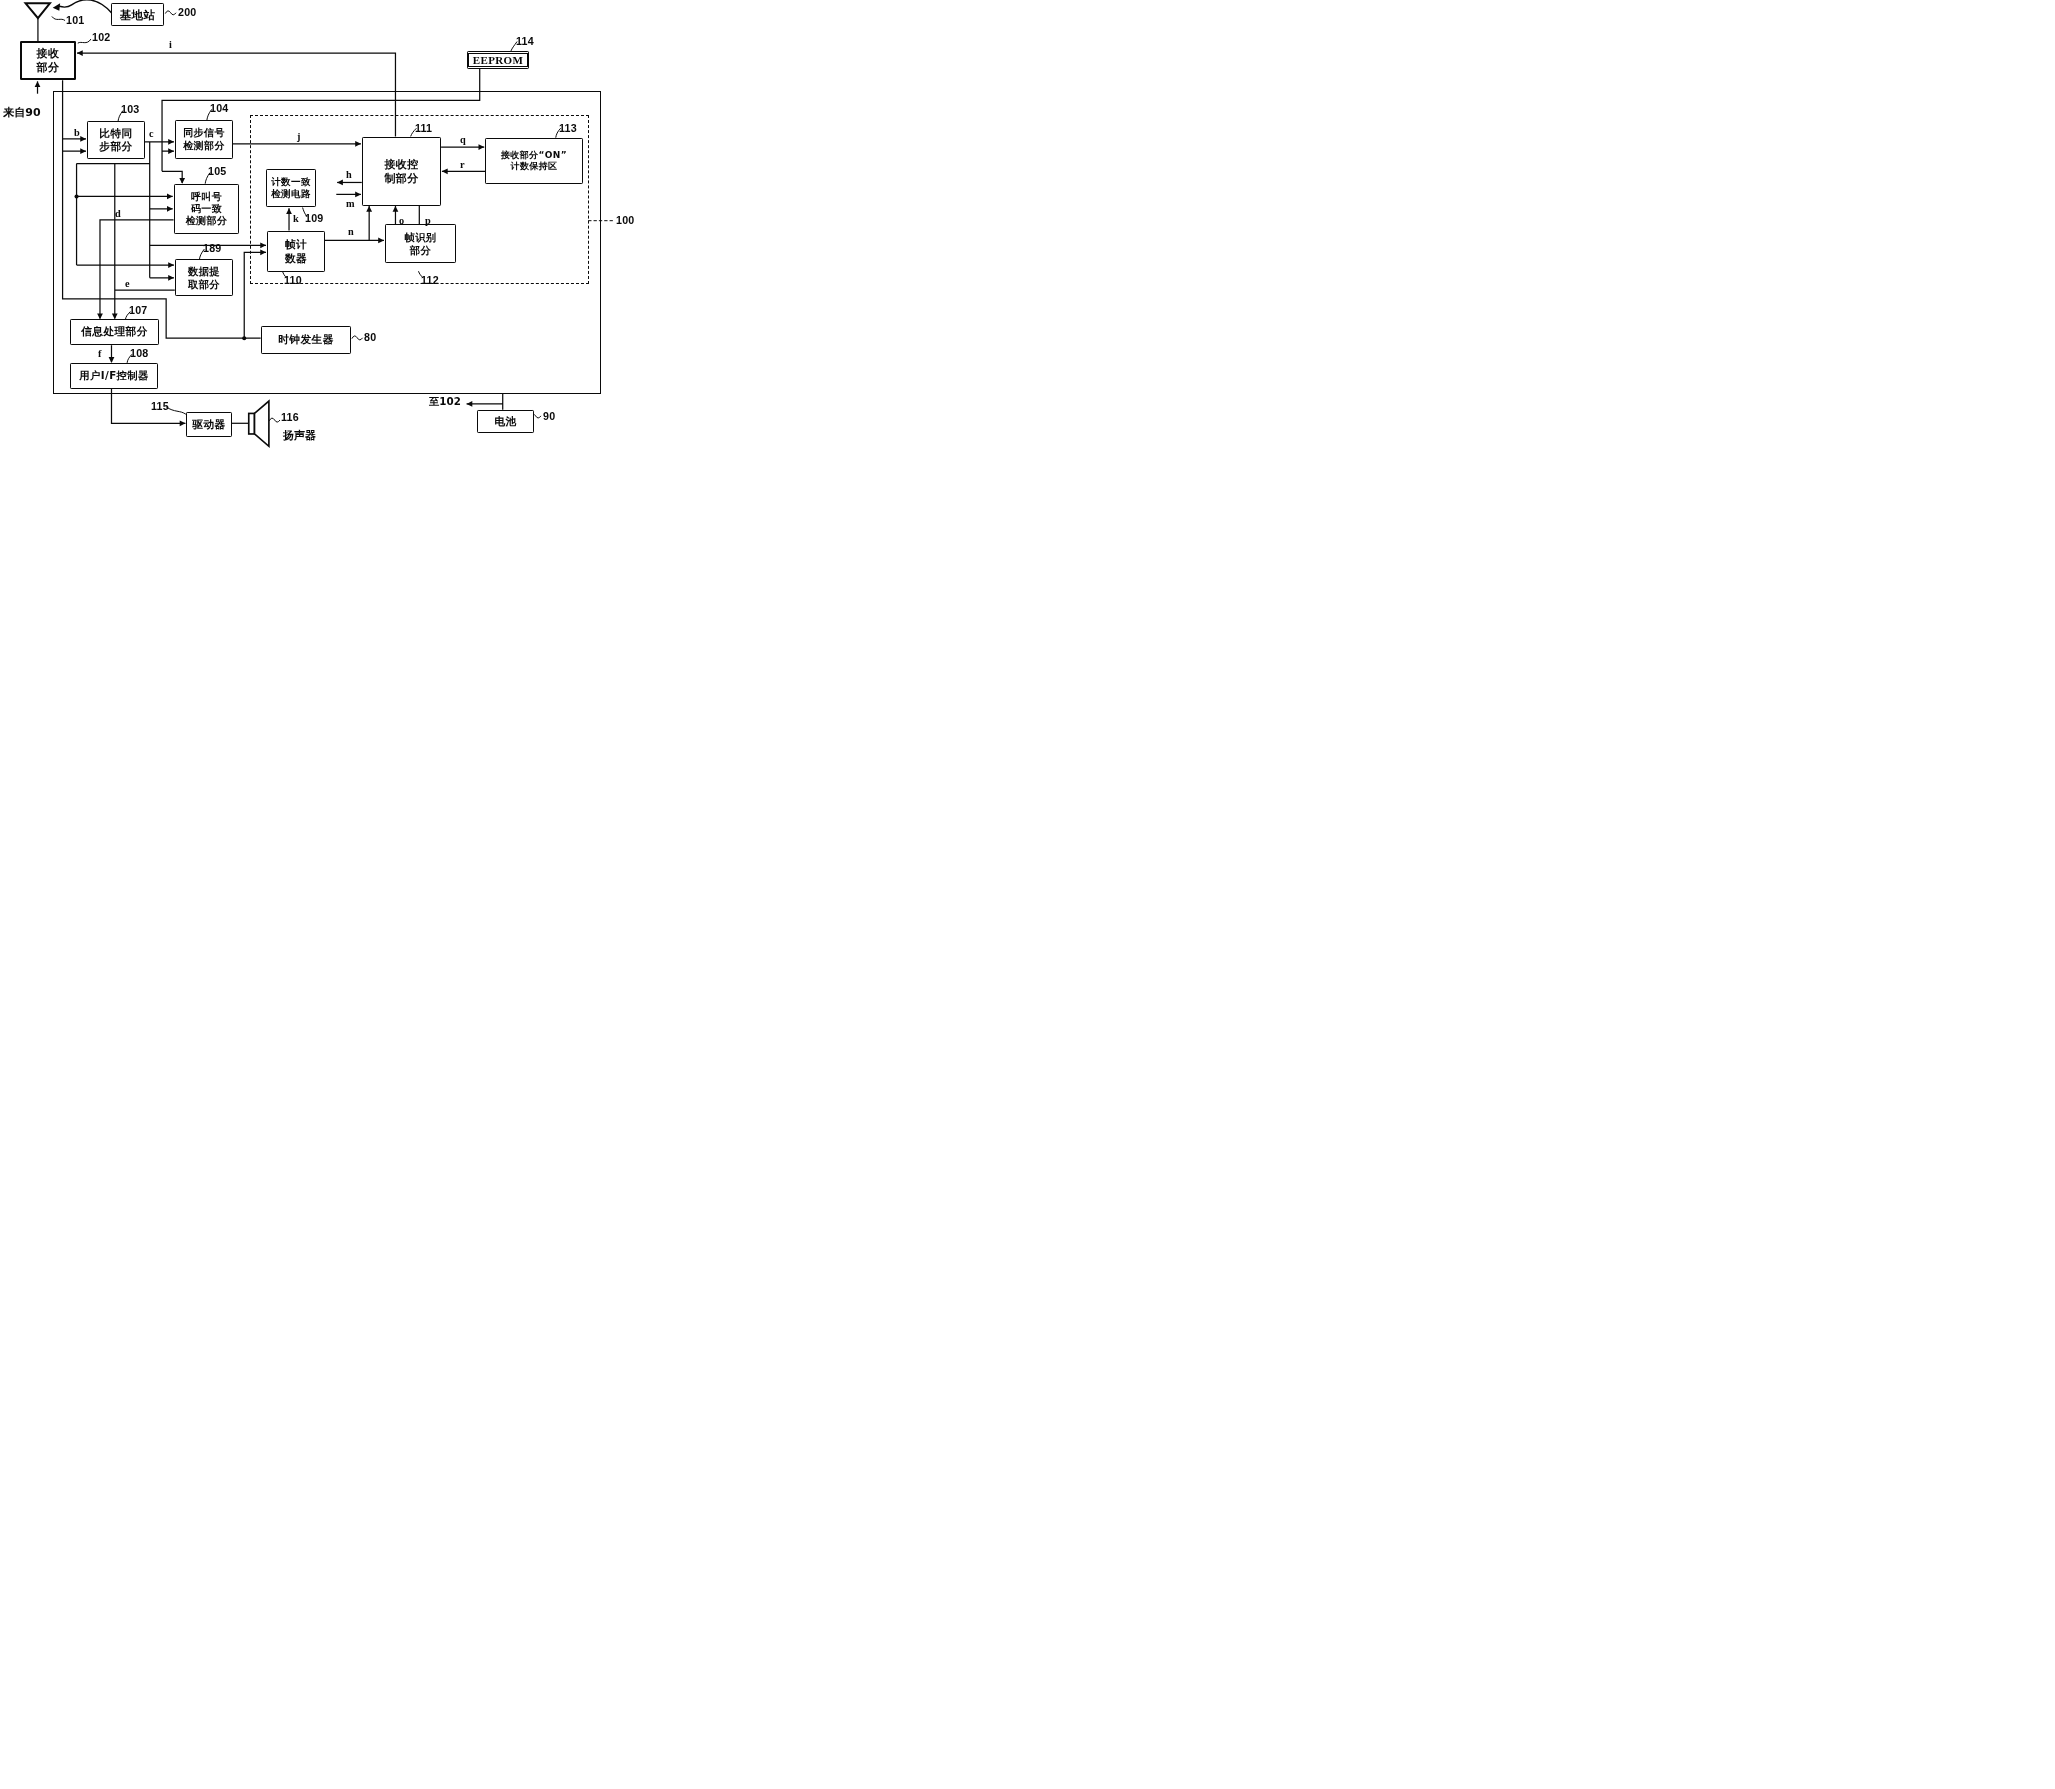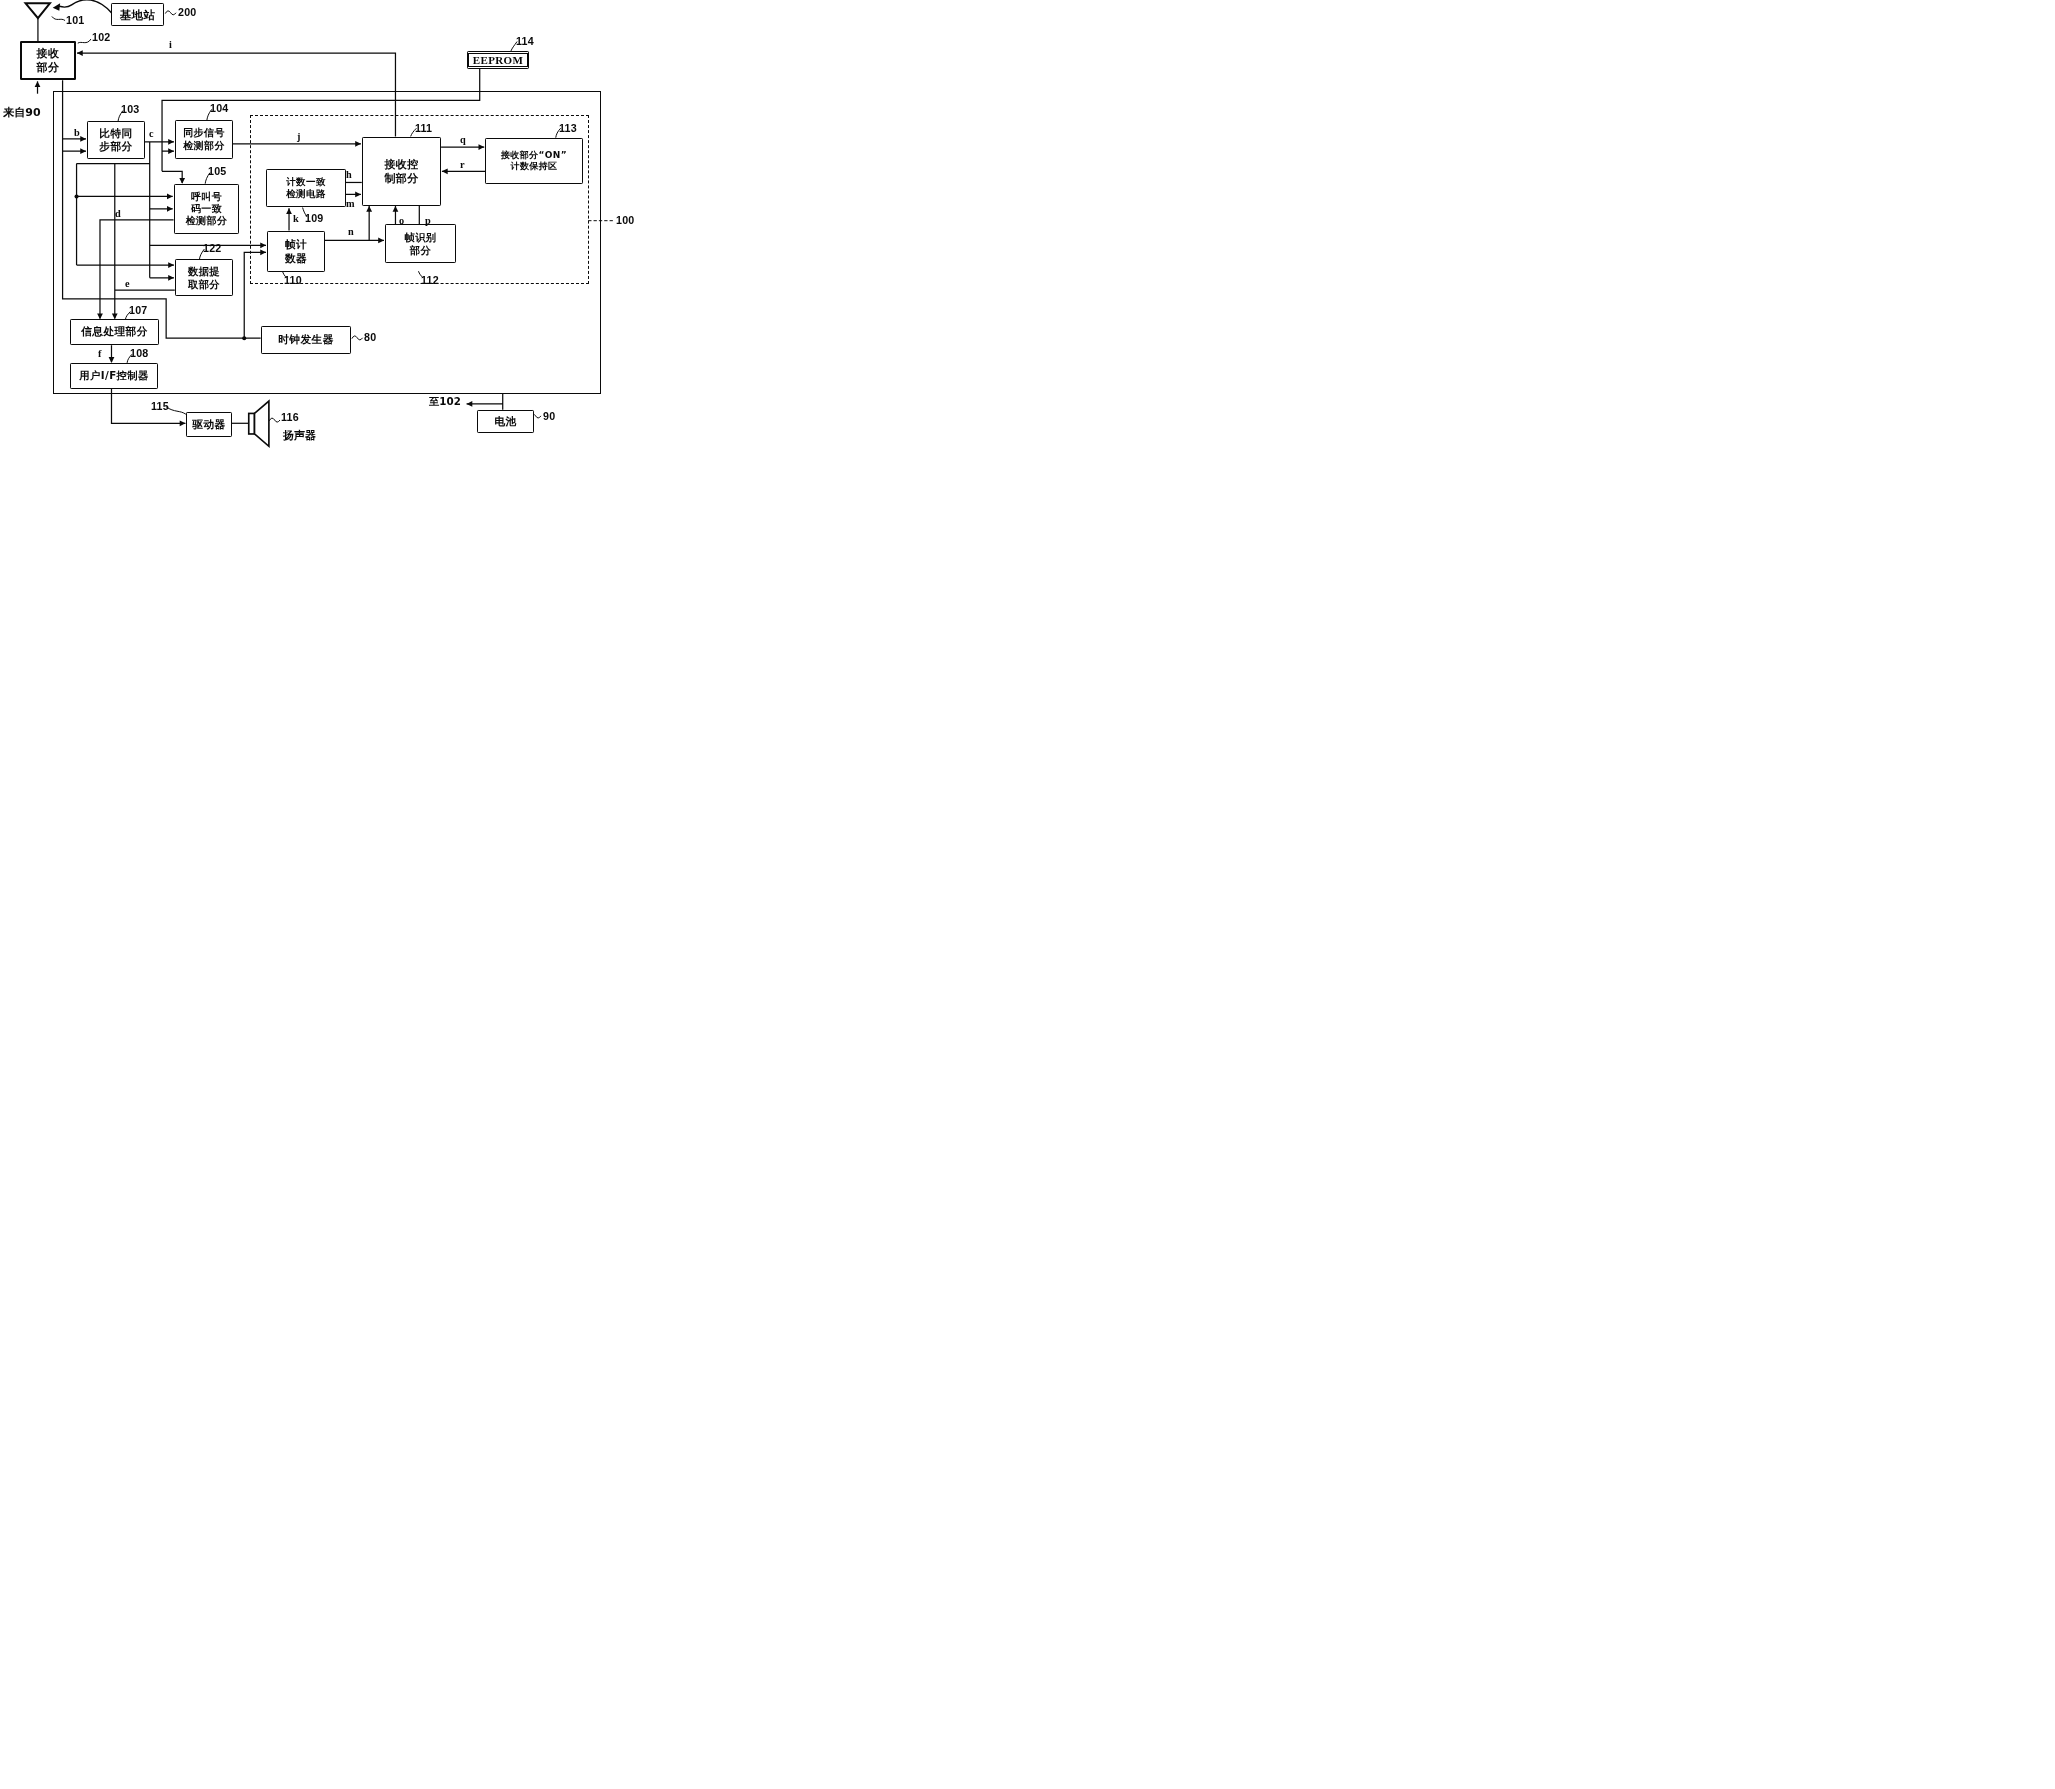--- a/index.html
+++ b/index.html
@@ -176,21 +176,21 @@
   </div>
 
   <div class="blk" style="left:70px;top:319px;width:89px;height:26px;">
     <span class="blk-label" style="font-size:10.7px;">信息处理部分</span>
   </div>
 
   <div class="blk" style="left:70px;top:363px;width:88px;height:25.5px;">
     <span class="blk-label" style="font-size:10.3px;">用户I/F控制器</span>
   </div>
 
-  <div class="blk" style="left:266px;top:169px;width:80px;height:38px;">
+  <div class="blk" style="left:266px;top:169px;width:50px;height:38px;">
     <span class="blk-label" style="font-size:9.5px;">计数一致
 检测电路</span>
   </div>
 
   <div class="blk" style="left:267px;top:231px;width:58px;height:41px;">
     <span class="blk-label" style="font-size:10.7px;">帧计
 数器</span>
   </div>
 
   <div class="blk" style="left:362px;top:137px;width:79px;height:69px;">
@@ -220,21 +220,21 @@
     <span class="blk-label" style="font-size:10.7px;">电池</span>
   </div>
 
   <span class="ref" style="left:66px;top:14px;">101</span>
   <span class="ref" style="left:178px;top:6.2px;">200</span>
   <span class="ref" style="left:92px;top:31px;text-align:center;">102</span>
   <span class="ref" style="left:516px;top:35px;">114</span>
   <span class="ref" style="left:121px;top:103px;">103</span>
   <span class="ref" style="left:210px;top:102px;">104</span>
   <span class="ref" style="left:208px;top:165px;">105</span>
-  <span class="ref" style="left:203px;top:242px;">122</span>
+  <span class="ref" style="left:203px;top:242px;">189</span>
   <span class="ref" style="left:129px;top:304px;">107</span>
   <span class="ref" style="left:130px;top:347px;">108</span>
   <span class="ref" style="left:305px;top:212px;">109</span>
   <span class="ref" style="left:284px;top:274px;">110</span>
   <span class="ref" style="left:415px;top:122px;">111</span>
   <span class="ref" style="left:421px;top:274px;">112</span>
   <span class="ref" style="left:559px;top:122px;">113</span>
   <span class="ref" style="left:151px;top:400px;">115</span>
   <span class="ref" style="left:281px;top:411px;">116</span>
   <span class="ref" style="left:364px;top:331px;">80</span>

